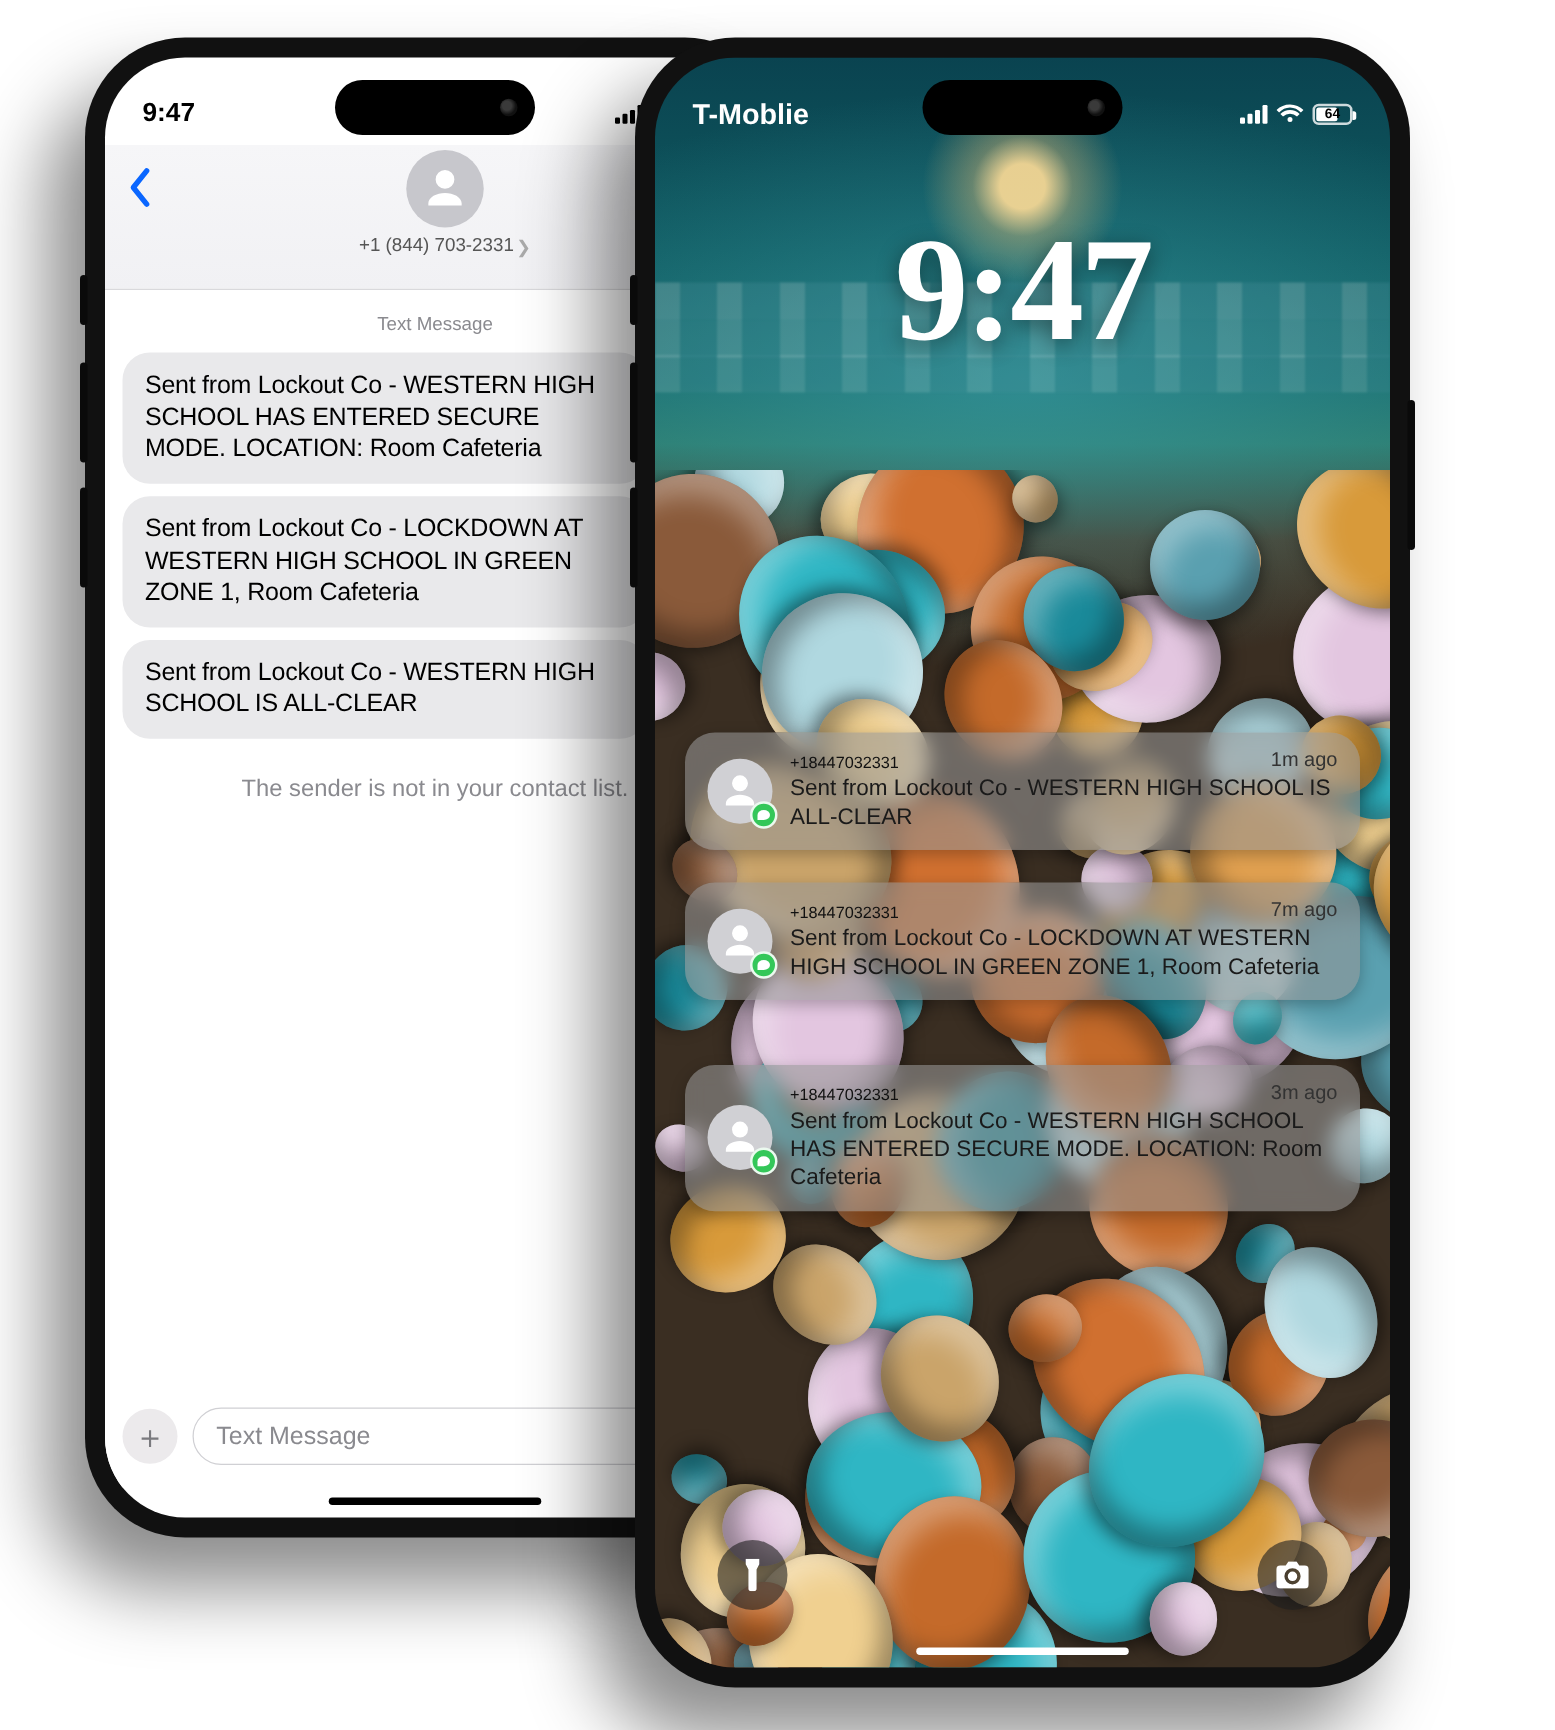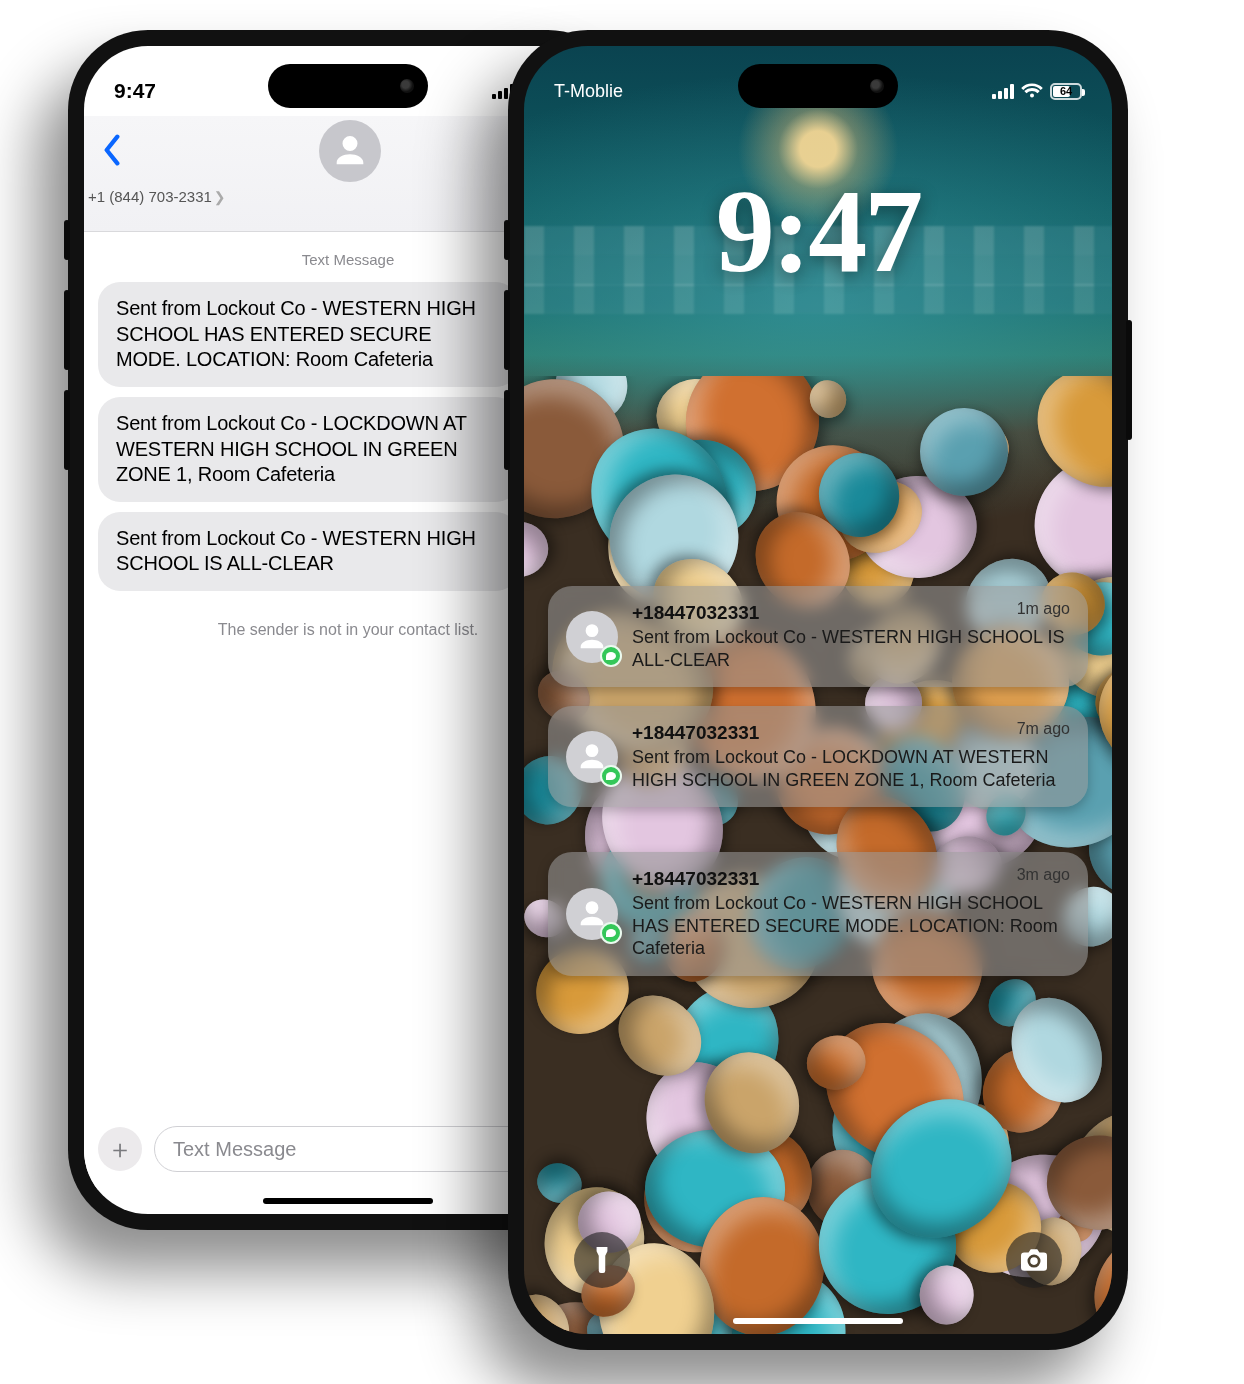--- a/index.html
+++ b/index.html
@@ -96,21 +96,21 @@
     position:absolute; top:70px; left:0; right:0;
     height:116px;
     background: linear-gradient(#f6f6f8,#f1f1f4);
     border-bottom:1px solid #d9d9dc;
     z-index:30;
   }
   .back-chevron {
     position:absolute; left:18px; top:18px; color:#0a66ff; font-size:34px; line-height:1;
   }
   .contact-block {
-    position:absolute; left:4px; right:0; top:4px; text-align:left;
+    position:absolute; left:16px; right:0; top:4px; text-align:center;
   }
   .avatar-lg {
     width:62px; height:62px; border-radius:50%;
     background:#c7c7cc; margin:0 auto;
     display:flex; align-items:center; justify-content:center;
   }
   .avatar-lg svg { width:40px; height:40px; fill:#fff; }
   .contact-name {
     margin-top:6px; font-size:15px; color:#555;
     display:inline-flex; align-items:center; gap:2px;
@@ -123,21 +123,21 @@
     overflow:hidden;
   }
   .conv-meta { text-align:center; font-size:15px; color:#8a8a8f; line-height:1.35; margin-bottom:12px; }
   .bubble {
     background:#e9e9eb; color:#000; border-radius:22px;
     padding:14px 18px; font-size:20px; line-height:1.28;
     max-width: 420px; margin-bottom:10px;
     letter-spacing:-0.2px;
   }
   .contact-note {
-    margin-top:30px; text-align:center; font-size:16px; color:#8a8a8f;
+    margin-top:30px; text-align:center; font-size:19px; color:#8a8a8f;
   }
   .report-junk {
     text-align:center; font-size:17px; color:#0a66ff; margin-top:6px;
   }
 
   .compose-bar {
     position:absolute; bottom:24px; left:0; right:0;
     padding: 10px 14px 18px 14px;
     display:flex; align-items:center; gap:12px;
     background:#fff;
@@ -240,21 +240,21 @@
   .notif-badge {
     position:absolute; right:-4px; bottom:-4px; width:22px; height:22px;
     background:#34c759; border-radius:11px; border:2px solid rgba(255,255,255,.9);
     display:flex; align-items:center; justify-content:center;
   }
   .notif-badge::before{
     content:""; width:10px; height:8px; background:#fff;
     border-radius: 50% 50% 50% 0;
   }
   .notif-content { flex:1; color:#111; }
-  .notif-sender { font-size:19px; font-weight:700; }
+  .notif-sender { font-size:13px; font-weight:400; }
   .notif-body   { font-size:18px; line-height:1.25; margin-top:2px; color:#1a1a1a;}
   .notif-time   { position:absolute; top:14px; right:18px; font-size:16px; color:#333; }
 
   .quick-btn {
     position:absolute; bottom:46px;
     width:56px; height:56px; border-radius:28px;
     background: rgba(30,30,30,.6);
     display:flex; align-items:center; justify-content:center;
     color:#fff; z-index:20;
   }
@@ -457,21 +457,21 @@
           <div class="pebble" style="width: 98.6514px; height: 79.0545px; left: 350.171px; top: 368.091px; background: rgb(26, 138, 154); transform: rotate(64.2222deg);"></div>
           <div class="pebble" style="width: 81.0169px; height: 94.7851px; left: 134.048px; top: 179.225px; background: rgb(240, 208, 144); transform: rotate(127.065deg);"></div>
           <div class="pebble" style="width: 37.9195px; height: 43.0321px; left: 463.296px; top: 416.839px; background: rgb(47, 182, 196); transform: rotate(26.5741deg);"></div>
           <div class="pebble" style="width: 116.026px; height: 96.2253px; left: 304.58px; top: 427.602px; background: rgb(196, 106, 42); transform: rotate(242.75deg);"></div>
         </div>
     </div>
 
     <div class="dynamic-island"></div>
 
     <div class="status-bar">
-      <div class="status-left" style="font-size:18px; font-weight:400;">T-Moblie</div>
+      <div class="status-left" style="font-size:23px; font-weight:700;">T-Moblie</div>
       <div class="status-right">
         <span class="signal">
             <span></span>
             <span></span>
             <span></span>
             <span></span>
           </span>
         <span class="wifi-icon">
           <svg width="22" height="16" viewBox="0 0 22 16">
               <path fill="currentColor" d="M11 14.5a2 2 0 100-4 2 2 0 000 4zm0-9.5c3 0 5.7 1.2 7.7 3.1l-2.1 2.1A8.5 8.5 0 0011 8a8.5 8.5 0 00-5.6 2.2L3.3 8.1A11 11 0 0111 5zm0-4.5c4.2 0 8 1.7 10.8 4.4l-2.1 2.1A12.5 12.5 0 0011 3 12.5 12.5 0 002.3 7L.2 4.9A15.5 15.5 0 0111 .5z"></path>

